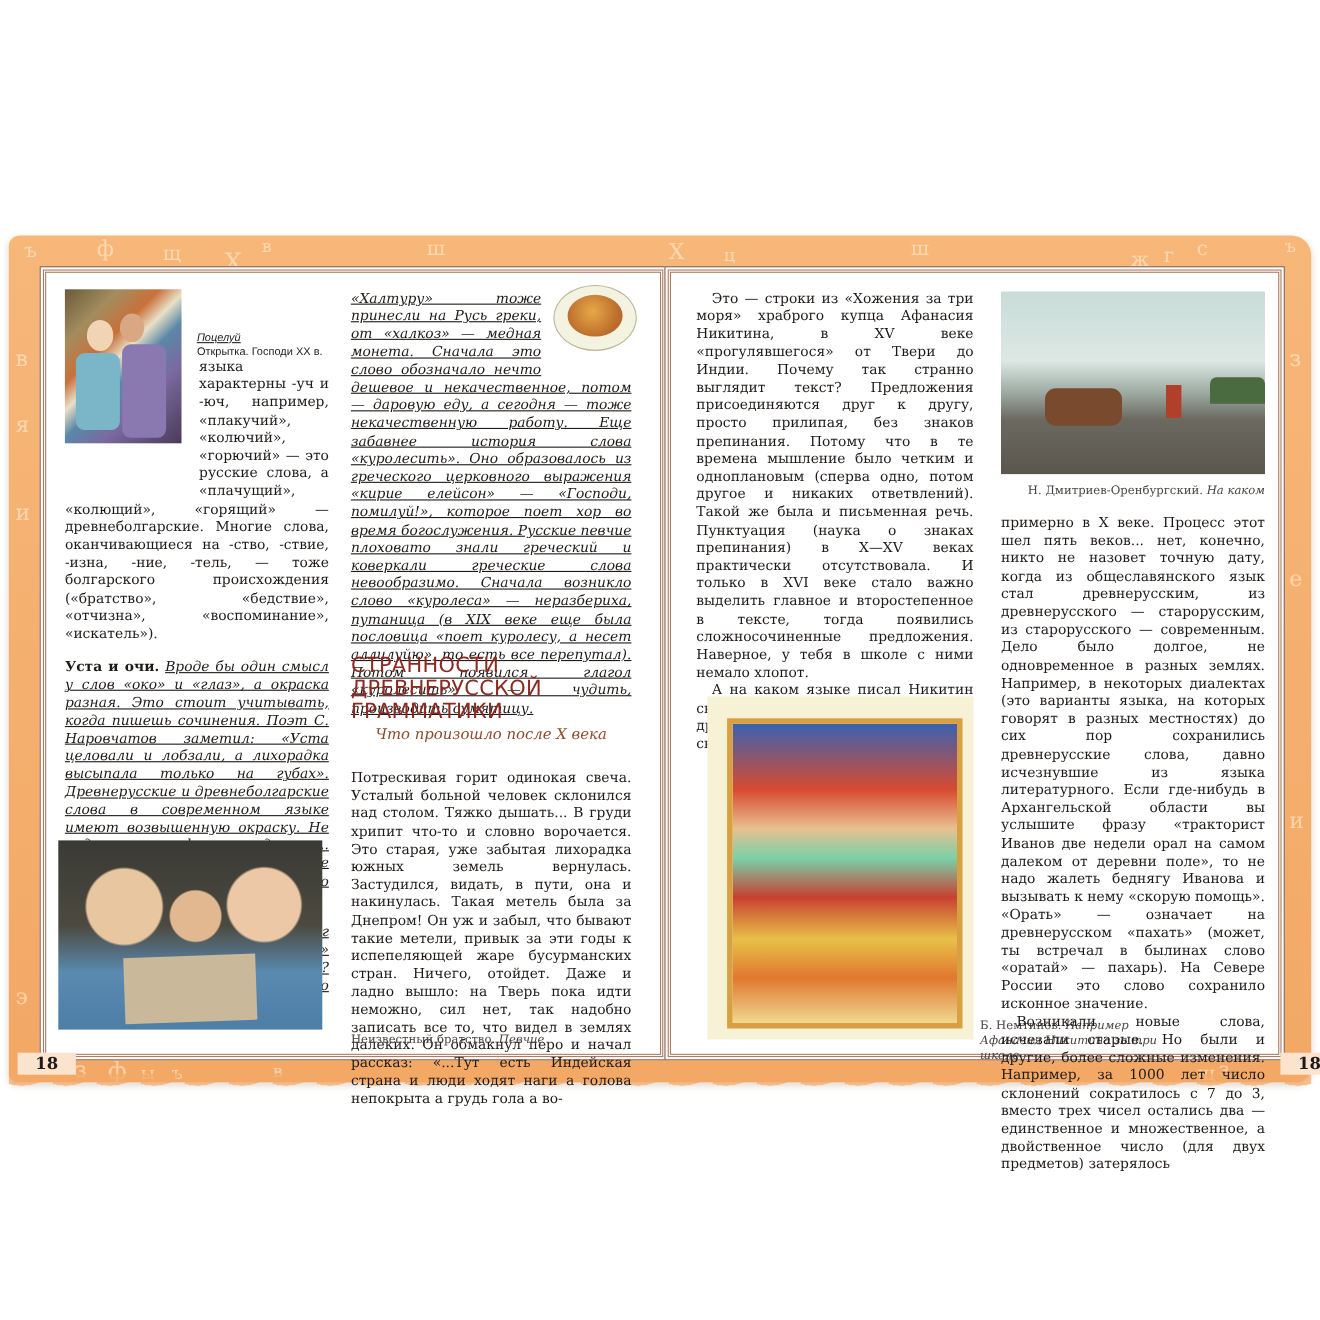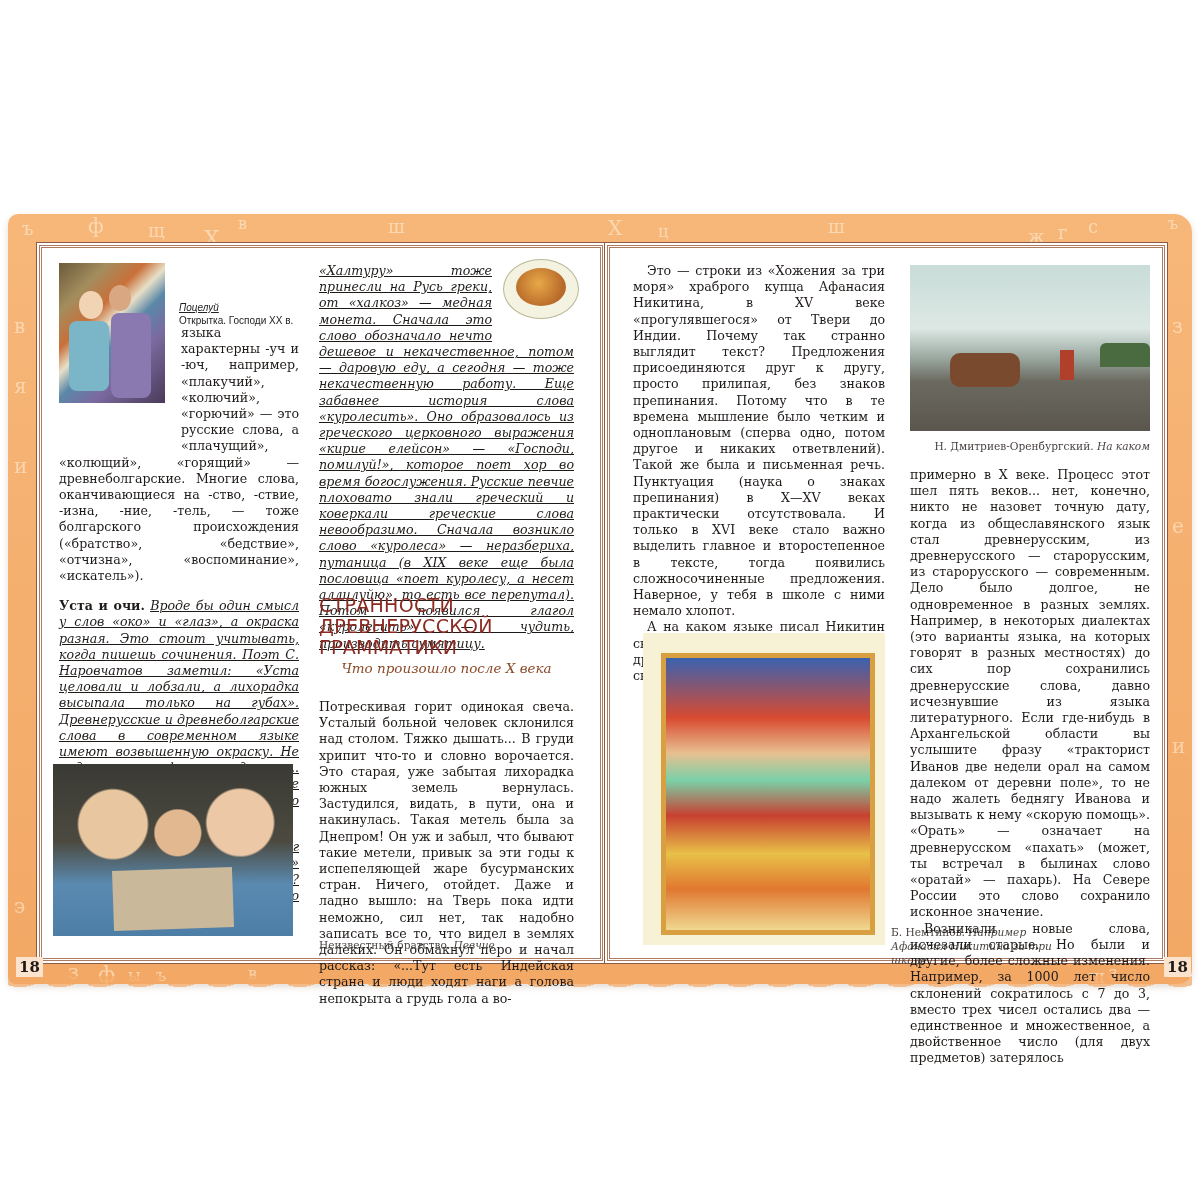--- a/index.html
+++ b/index.html
@@ -11,21 +11,21 @@
            border-radius:10px 18px 14px 8px;
            box-shadow:0 3px 6px rgba(150,110,80,0.25); }
   .frame::after { content:""; position:absolute; left:0; right:0; bottom:-6px; height:14px;
            background:radial-gradient(ellipse at 30% 0, #f3a865 55%, transparent 56%) 0 0/40px 14px repeat-x; opacity:.7; }
   .letters { position:absolute; inset:0; overflow:hidden; pointer-events:none; }
   .letters span { position:absolute; color:#fff3e0; opacity:.55; font-family:"DejaVu Serif", serif; }
   .page { position:absolute; top:28px; background:#fff; border:1px solid #8a5a45;
           outline:3px double #b07a60; outline-offset:-6px; }
   .page.left { left:28px; width:568px; height:720px; }
   .page.right { left:596px; width:562px; height:720px; }
-  .pnum { position:absolute; background:#fbe3cd; padding:1px 3px; font-size:15px; font-weight:bold; }
+  .pnum { position:absolute; background:#fbe3cd; padding:1px 16px; font-size:15px; font-weight:bold; }
   .col { position:absolute; font-size:12.6px; line-height:16.2px; text-align:justify; hyphens:manual; }
   .col p { margin:0; }
   .italic { font-style:italic;text-decoration:underline; }
   .indent { text-indent:14px; }
   .caption { font-family:"Liberation Sans", sans-serif; font-size:10px; line-height:13px; color:#222; }
   .caption-serif { font-size:10.6px; color:#4a4442; line-height:14px; }
   .caption-serif .it { font-style:italic; }
   .h-title { color:#8b2a22; font-family:"DejaVu Sans", sans-serif; font-size:19px; line-height:21px;
              text-align:left; letter-spacing:0.3px; }
   .h-sub { color:#8b4a28; font-style:italic; font-size:13.5px; text-align:center; margin-top:2px; }

